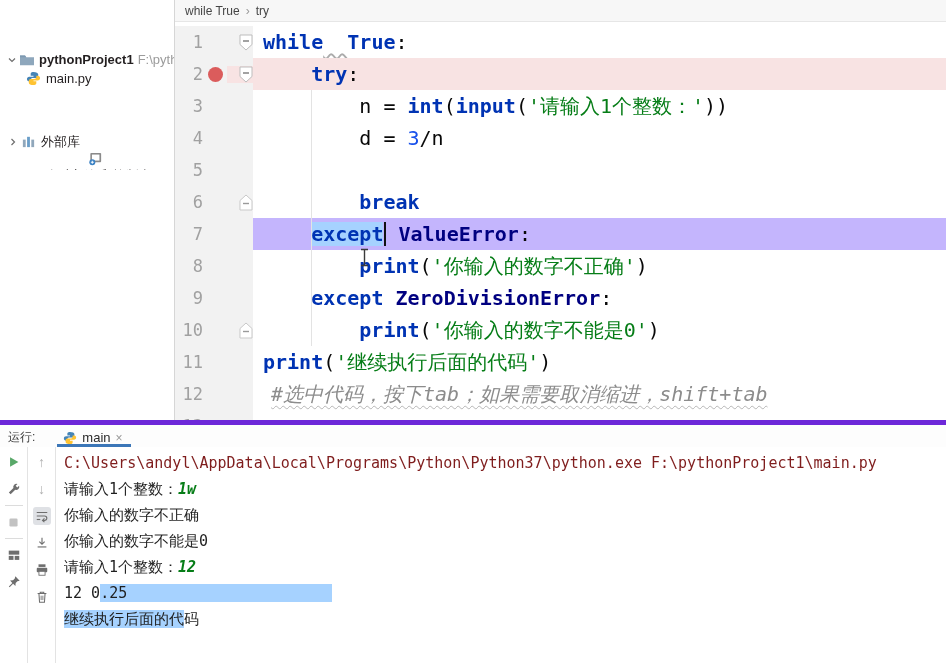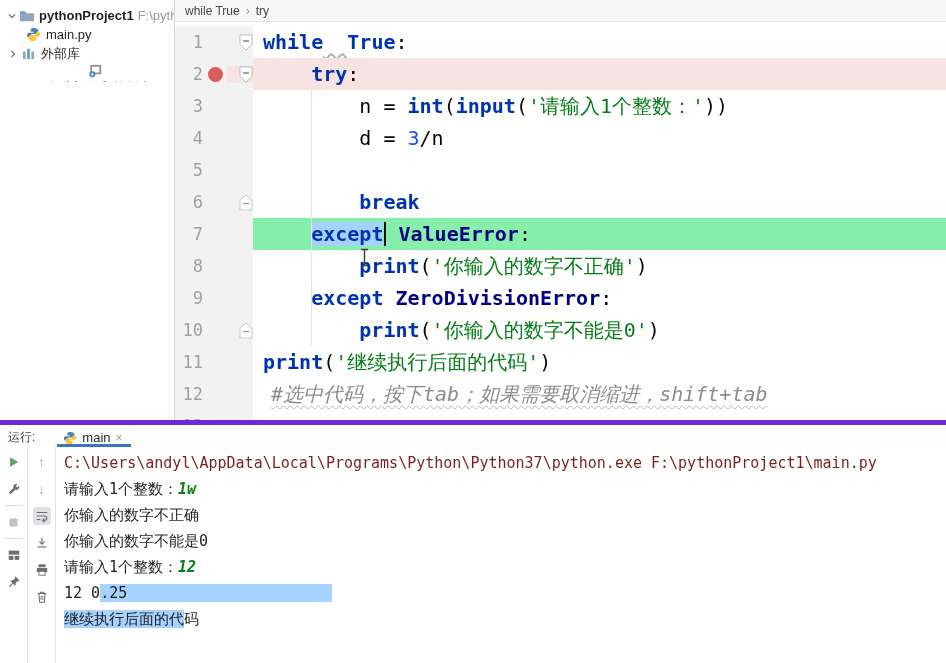--- a/index.html
+++ b/index.html
@@ -12,40 +12,40 @@
 
   
   .proj { width:175px; min-width:175px; background:#ffffff; border-right:1px solid #d6d6d6;
     padding-top:6px; font-size:13px; color:#231f20; overflow:hidden; }
   .prow { display:flex; align-items:center; height:19px; white-space:nowrap; overflow:hidden; padding-left:4px; }
   .prow .chev { width:14px; height:14px; display:inline-flex; align-items:center; justify-content:center; margin-right:1px; }
   .prow .ticon { width:16px; height:16px; margin-right:4px; flex:none; }
   .pname { font-weight:bold; }
   .ppath { color:#9b9b9b; margin-left:4px; }
   .indent1 { padding-left:26px; }
-  .indent0 { padding-left:6px; }
+  .indent0 { padding-left:6px;margin-top:44px; }
 
   
   .edside { flex:1; display:flex; flex-direction:column; position:relative; overflow:hidden; }
   .crumbs { height:22px; background:#f7f7f7; border-bottom:1px solid #e6e6e6;
     display:flex; align-items:center; padding-left:10px; font-size:12px; color:#454545; gap:6px; }
   .crumbs .sep { color:#9a9a9a; }
   .crumb { cursor:pointer; }
 
   .edbody { flex:1; position:relative; background:#fff; overflow:hidden; padding-top:4px;
     font-family:"DejaVu Sans Mono", monospace; font-size:20px; }
   .ed-line { display:flex; height:32px; line-height:32px; position:relative; }
   .gutter { width:78px; min-width:78px; background:#f2f2f2; display:flex; align-items:center; position:relative; }
   .lnum { width:28px; text-align:right; color:#a1a1a1; font-size:17px; }
   .bpslot { width:24px; display:flex; justify-content:center; align-items:center; }
   .bpdot { width:15px; height:15px; border-radius:50%; background:#db5c5c; }
   .foldslot { width:26px; display:flex; justify-content:flex-end; align-items:center; position:relative; z-index:2; }
   .code { flex:1; white-space:pre; padding-left:10px; color:#080808; }
   .bg-bp-line .code, .bg-bp-line .foldslot { background:#f8e3e3; }
-  .bg-cur-line .code, .bg-cur-line .foldslot { background:#86efac; }
+  .bg-cur-line .code, .bg-cur-line .foldslot { background:#c4b5fd; }
   .c-kw { color:#0033b3; font-weight:bold; }
   .c-str { color:#067d17; }
   .c-num { color:#1750eb; }
   .c-cls { color:#000080; font-weight:bold; }
   .c-cmt { color:#8c8c8c; font-style:italic;
     text-decoration:underline wavy rgba(140,140,140,.6); text-underline-offset:4px; text-decoration-thickness:1px;margin-left:8px; }
   .c-warn { text-decoration:underline wavy rgba(150,150,150,.8); text-underline-offset:4px; }
   .c-sel { background:#a6d2ff; }
   .caret { display:inline-block; width:2px; height:24px; background:#111; vertical-align:-5px; margin-left:1px; }
   .indent-guide { position:absolute; width:1px; background:#e3e3e3; z-index:1; }

